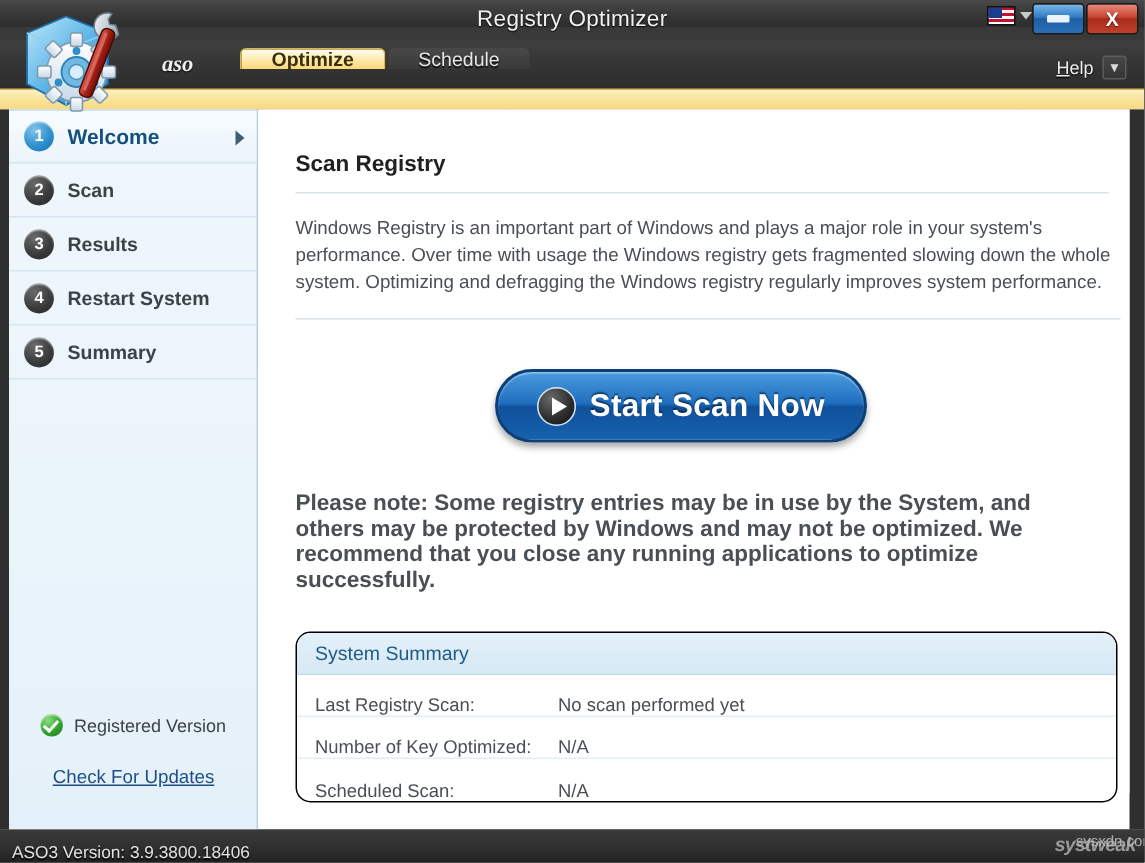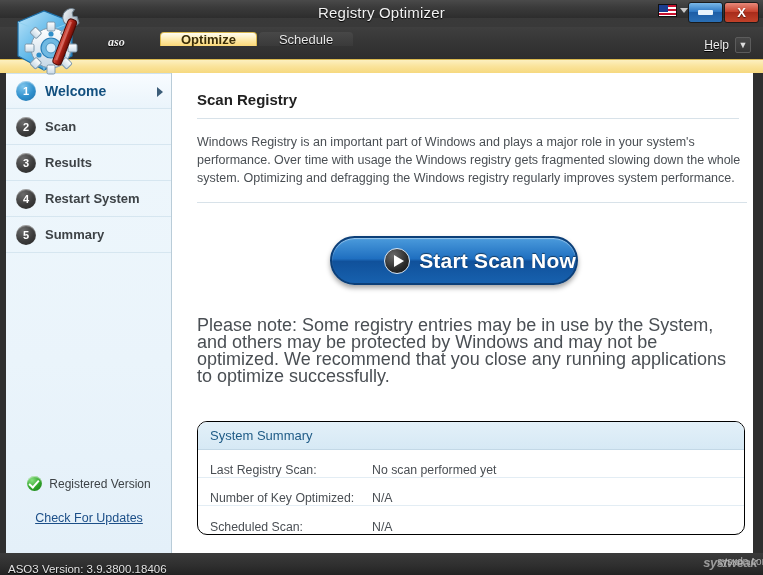--- a/index.html
+++ b/index.html
@@ -63,21 +63,21 @@
   }
 
   
   .header {
     position: absolute; left: 0; top: 27px; width: 763px; height: 36px;
     background: linear-gradient(180deg, #3f3f3f 0%, #343434 50%, #2b2b2b 100%);
   }
   .brand-aso {
     position: absolute; left: 108px; top: 35px;
     color: #f0f0f0; font-family: "Liberation Serif", serif;
-    font-style: italic; font-weight: bold; font-size: 12px;
+    font-style: italic; font-weight: bold; font-size: 15px;
     text-shadow: 0 1px 1px #000;
   }
   .tabs { position: absolute; left: 160px; top: 32px; display: flex; }
   .tab {
     height: 14px; padding: 0 20px; margin-right: 2px;
     display: flex; align-items: center; justify-content: center;
     font-size: 13px; border-radius: 4px 4px 0 0;
   }
   .tab.inactive {
     background: linear-gradient(180deg, #484848 0%, #3a3a3a 100%);
@@ -169,56 +169,56 @@
   }
   .reg-text { font-size: 12px; color: #3d4246; }
   .updates-link {
     position: absolute; left: 0; bottom: 28px; width: 166px; text-align: center;
     font-size: 12.5px; color: #1c4f88; text-decoration: underline; cursor: pointer;
   }
 
   
   .main {
     position: absolute; left: 167px; top: 0; width: 580px; height: 456px;
-    background: #ffffff; padding: 18px 14px 0 24px;
+    background: #ffffff; padding: 28px 14px 0 24px;
   }
   .page-title { font-size: 15px; font-weight: bold; color: #212121; }
   .hr { height: 1px; background: #d8e2e9; margin: 10px 0 14px 0; }
   .intro {
     font-size: 12.5px; color: #4a4f54; line-height: 18px; width: 545px;
   }
   .hr2 { height: 1px; background: #d8e2e9; margin: 15px 0 0 0; width: 550px; }
 
   .scan-wrap { margin-top: 33px; display: flex; justify-content: center; }
   .scan-btn {
     width: 248px; height: 49px; border-radius: 26px;
     background: linear-gradient(180deg, #4b9bdc 0%, #1f6fc0 46%, #10519b 52%, #1761ae 100%);
     border: 2px solid #0c3f78;
     box-shadow: 0 3px 5px rgba(0,0,0,.35), inset 0 1px 1px rgba(255,255,255,.45);
-    display: flex; align-items: center; justify-content: flex-end; gap: 9px;
+    display: flex; align-items: center; justify-content: center; gap: 9px;
     cursor: pointer; margin-right: 28px;
   }
   .play-circle {
     width: 26px; height: 26px; border-radius: 50%;
     background: radial-gradient(circle at 35% 28%, #6a6a6a 0%, #2a2a2a 60%, #111 100%);
     border: 1px solid #d7e6f5;
     display: flex; align-items: center; justify-content: center;
   }
   .play-tri {
     width: 0; height: 0; margin-left: 3px;
     border-top: 6px solid transparent; border-bottom: 6px solid transparent;
     border-left: 10px solid #ffffff;
   }
   .scan-text {
     color: #ffffff; font-size: 21px; font-weight: bold;
     text-shadow: 0 -1px 1px rgba(0,0,0,.5); letter-spacing: .2px;
   }
 
   .note {
-    margin-top: 32px; font-size: 18px; color: #4a4f54; line-height: 17px; width: 540px;
+    margin-top: 32px; font-size: 15px; color: #4a4f54; line-height: 17px; width: 540px; font-weight: bold;
   }
 
   
   .summary {
     position: absolute; left: 24px; top: 348px; width: 548px;
     border: 1px solid #000000; border-radius: 10px; overflow: hidden;
     background: #ffffff;
   }
   .summary-head {
     height: 28px; display: flex; align-items: center; padding-left: 12px;

